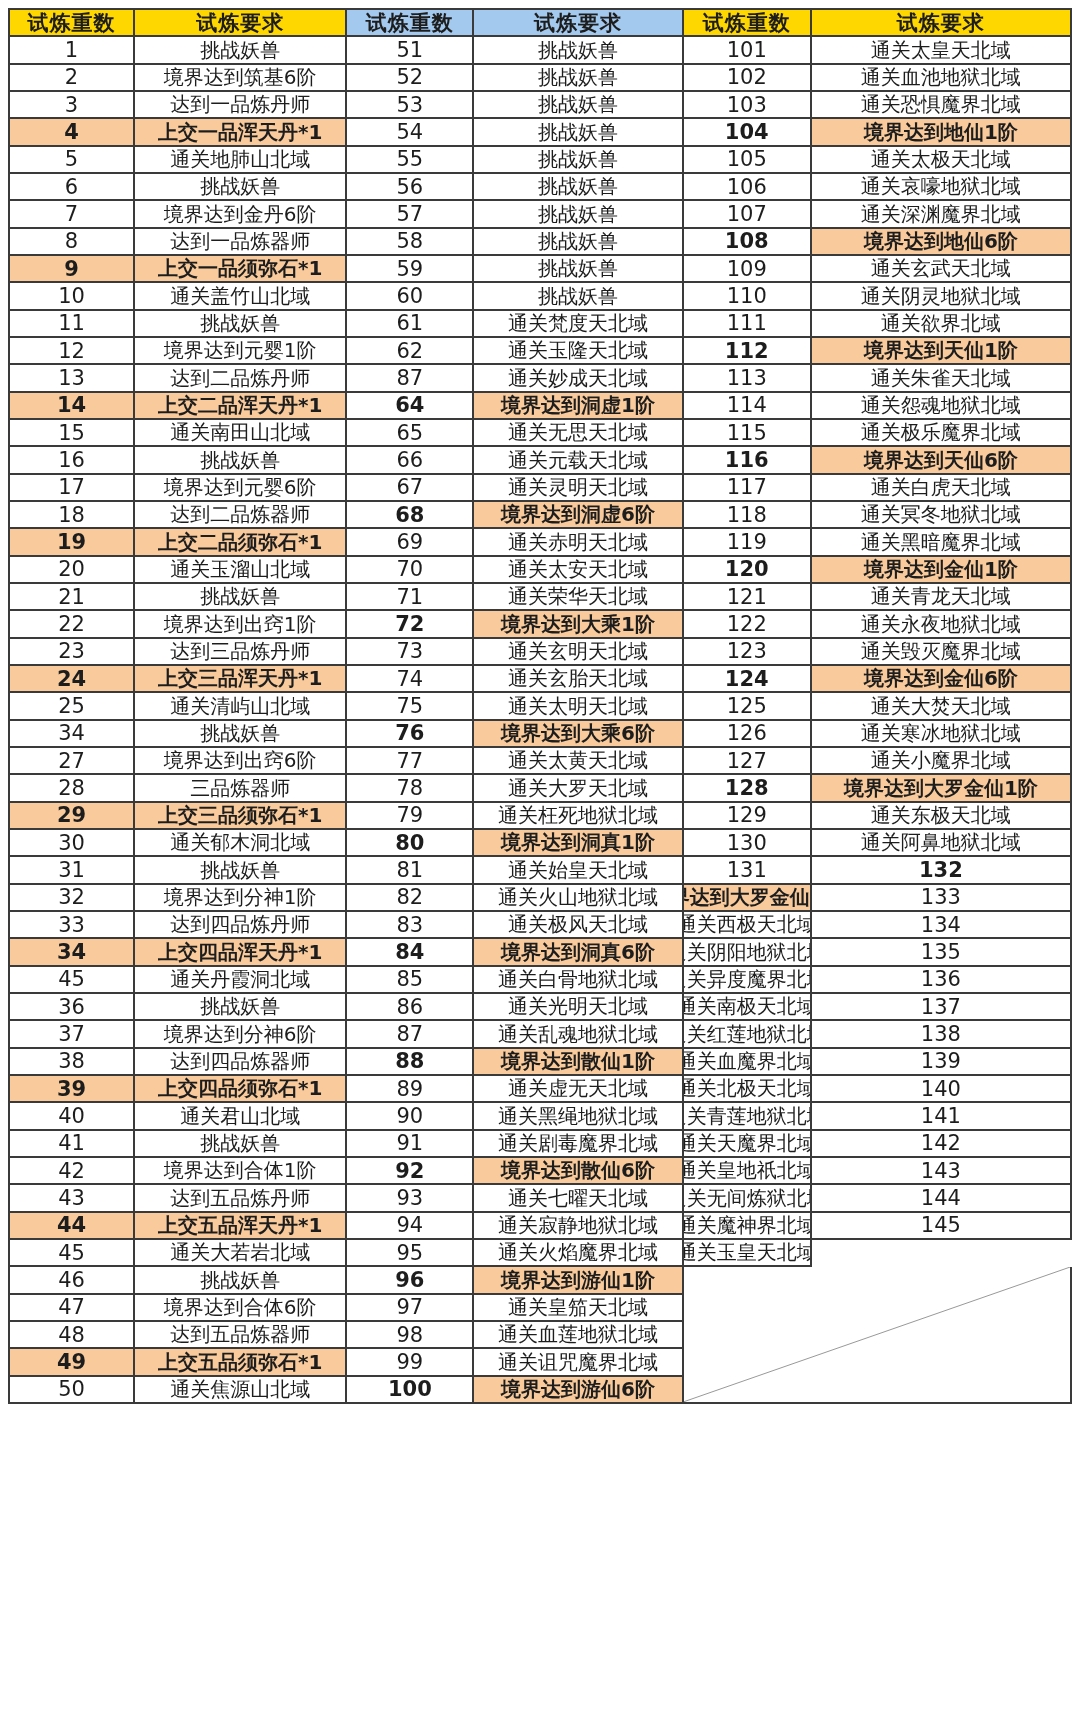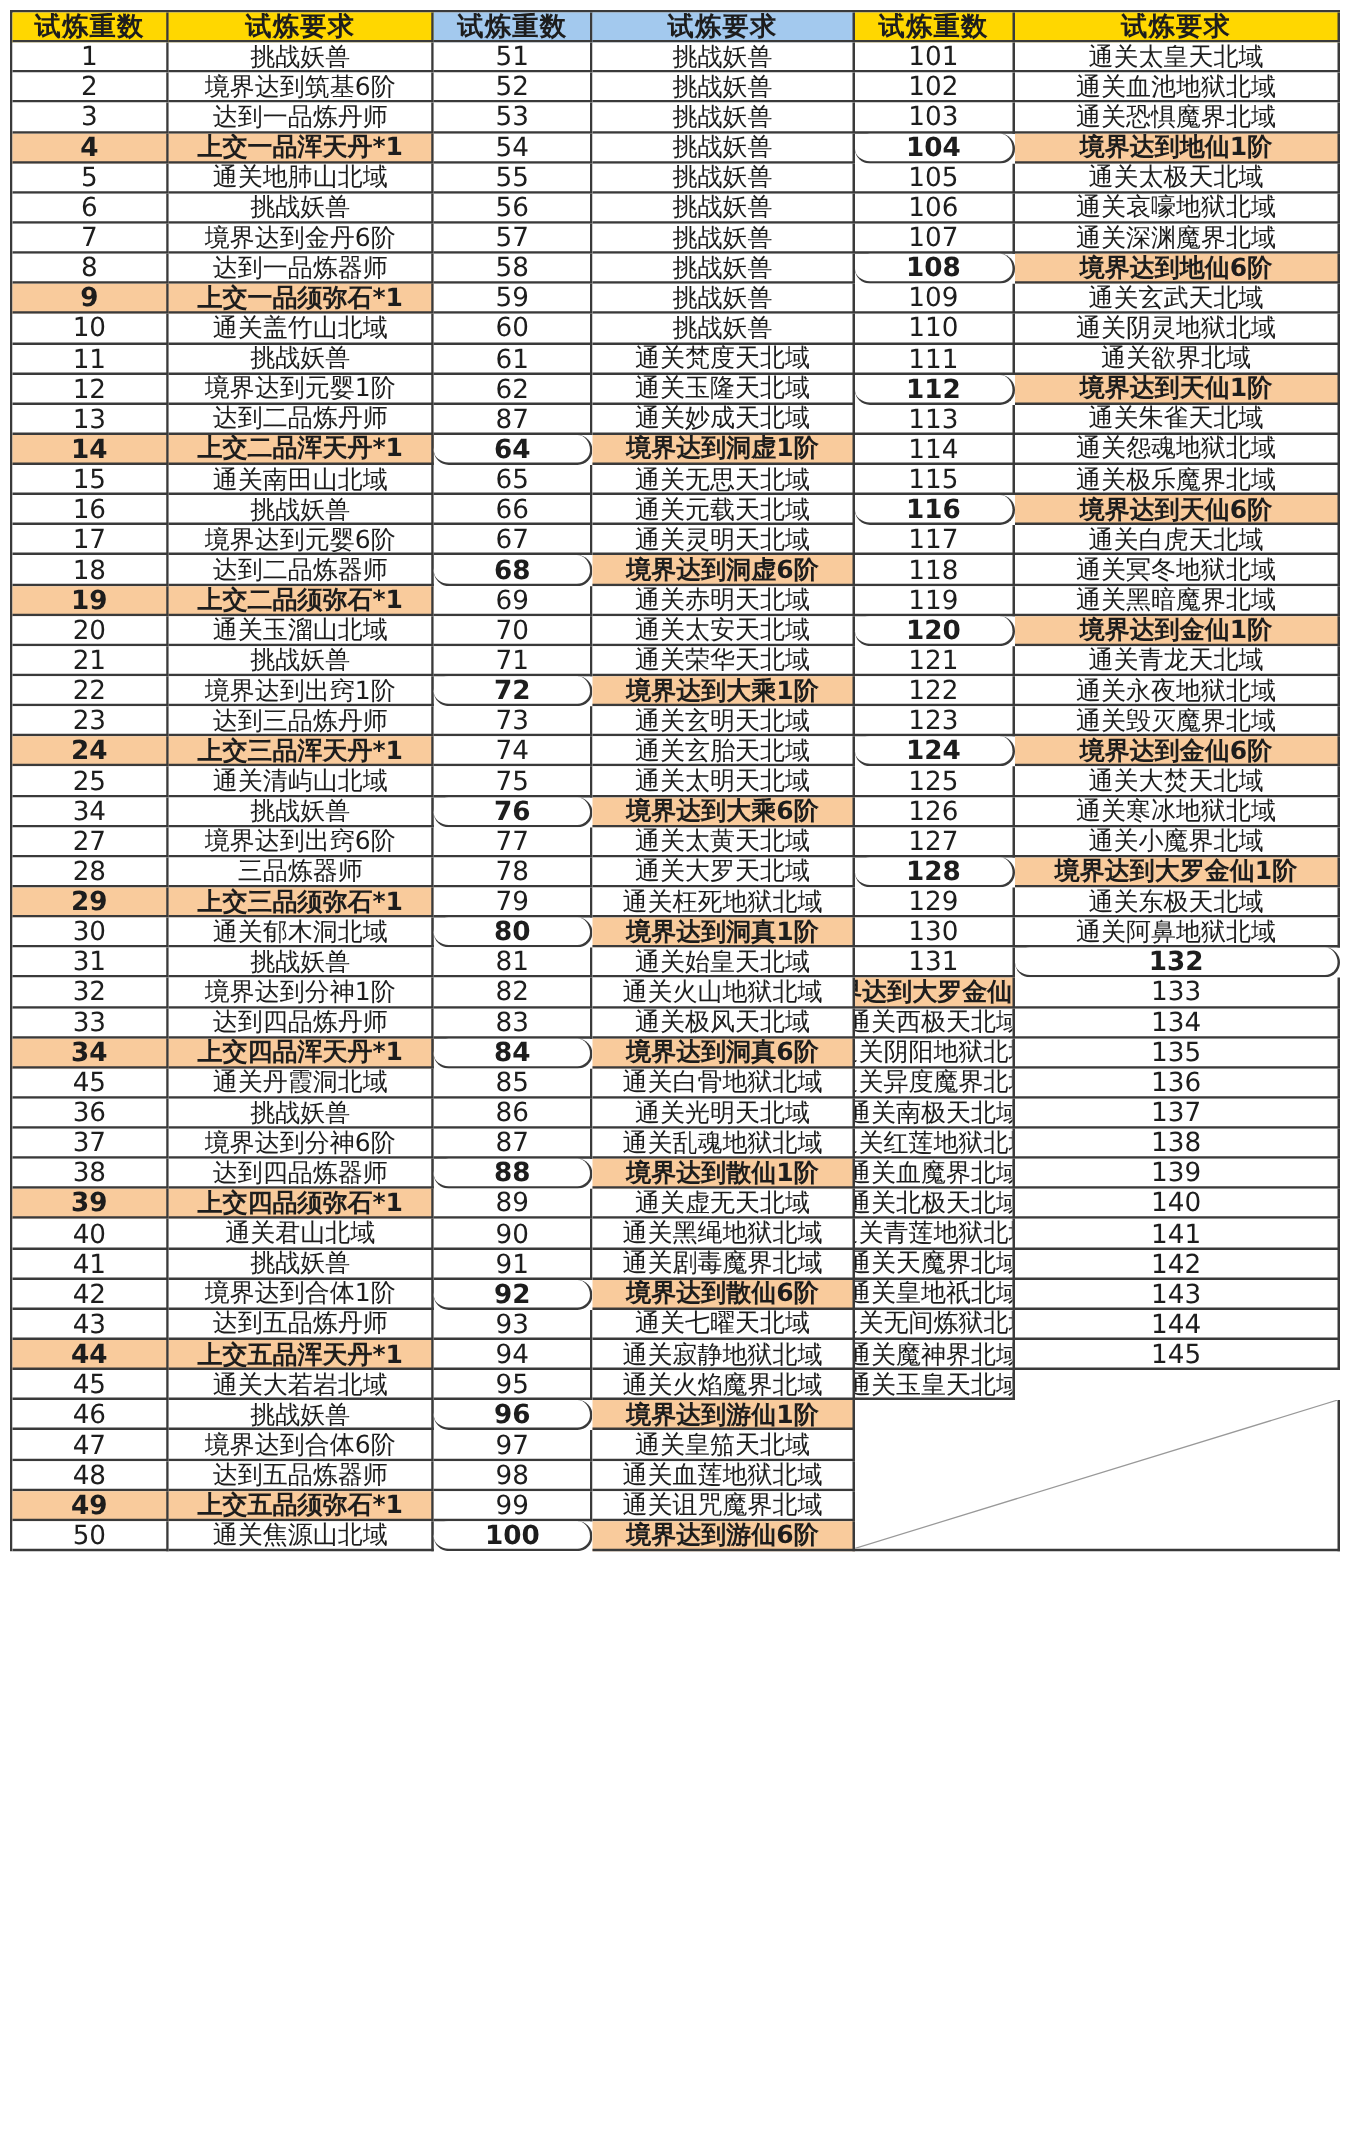--- a/index.html
+++ b/index.html
@@ -5,21 +5,21 @@
   :root{
     --border:#3a3a3a;
     --hl:#F9CB9C;
   }
   html,body{margin:0;padding:0;background:#ffffff;}
   body{font-family:"DejaVu Sans","Liberation Sans",sans-serif;}
   .wrap{
     box-sizing:border-box;
     margin:8px;
     width:1064px;
-    height:1233px;
+    height:1396px;
     display:flex;
     border-top:2px solid var(--border);
     border-left:2px solid var(--border);
   }
   .group{
     display:grid;
     grid-template-rows:repeat(51,1fr);
     height:100%;
     box-sizing:border-box;
   }
@@ -39,21 +39,21 @@
     box-sizing:border-box;
     background:#fff;
   }
   .head{
     font-weight:700;
     font-size:21px;
     letter-spacing:1px;
   }
   .num{font-size:21px;}
   .hl{background:var(--hl);font-weight:700;}
-  .hlnum{font-weight:700;border-radius:14px;}
+  .hlnum{font-weight:700;}
   .filler{position:relative;background:#fff;padding:0;}
   .filler svg{position:absolute;left:0;top:0;width:100%;height:100%;display:block;}
 </style>
 </head>
 <body>
 
 <div class="wrap">
 
   <div class="group g0">
     <div class="cell head" style="background: rgb(255, 215, 0);">试炼重数</div>

